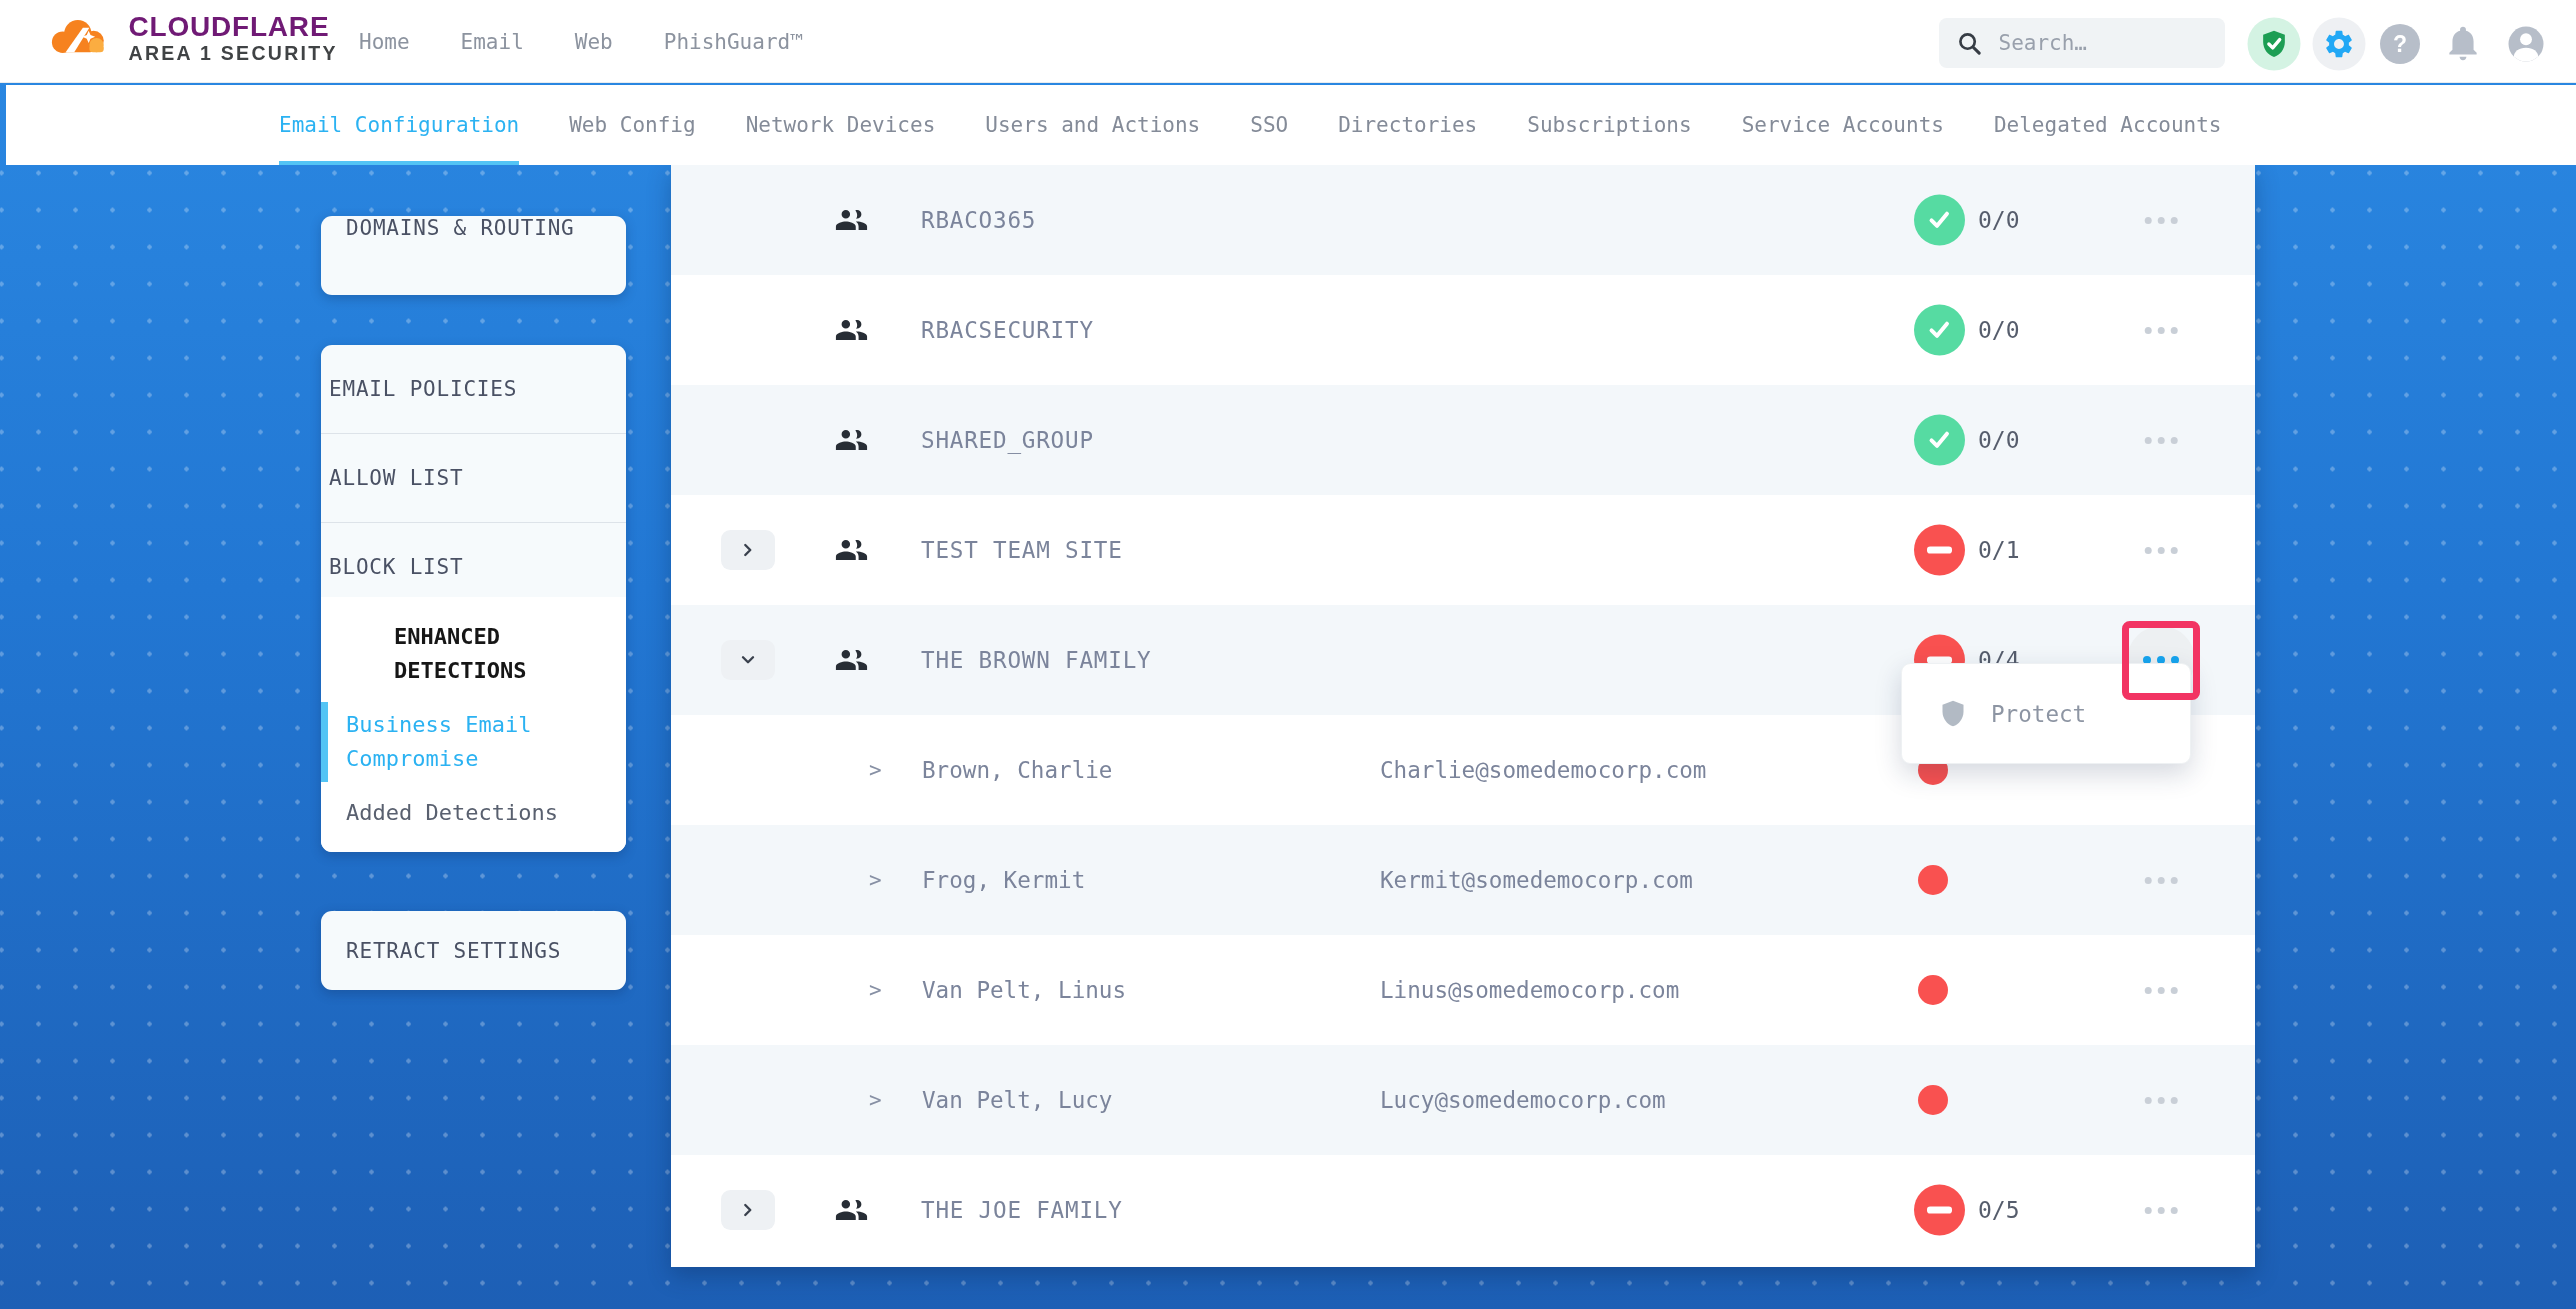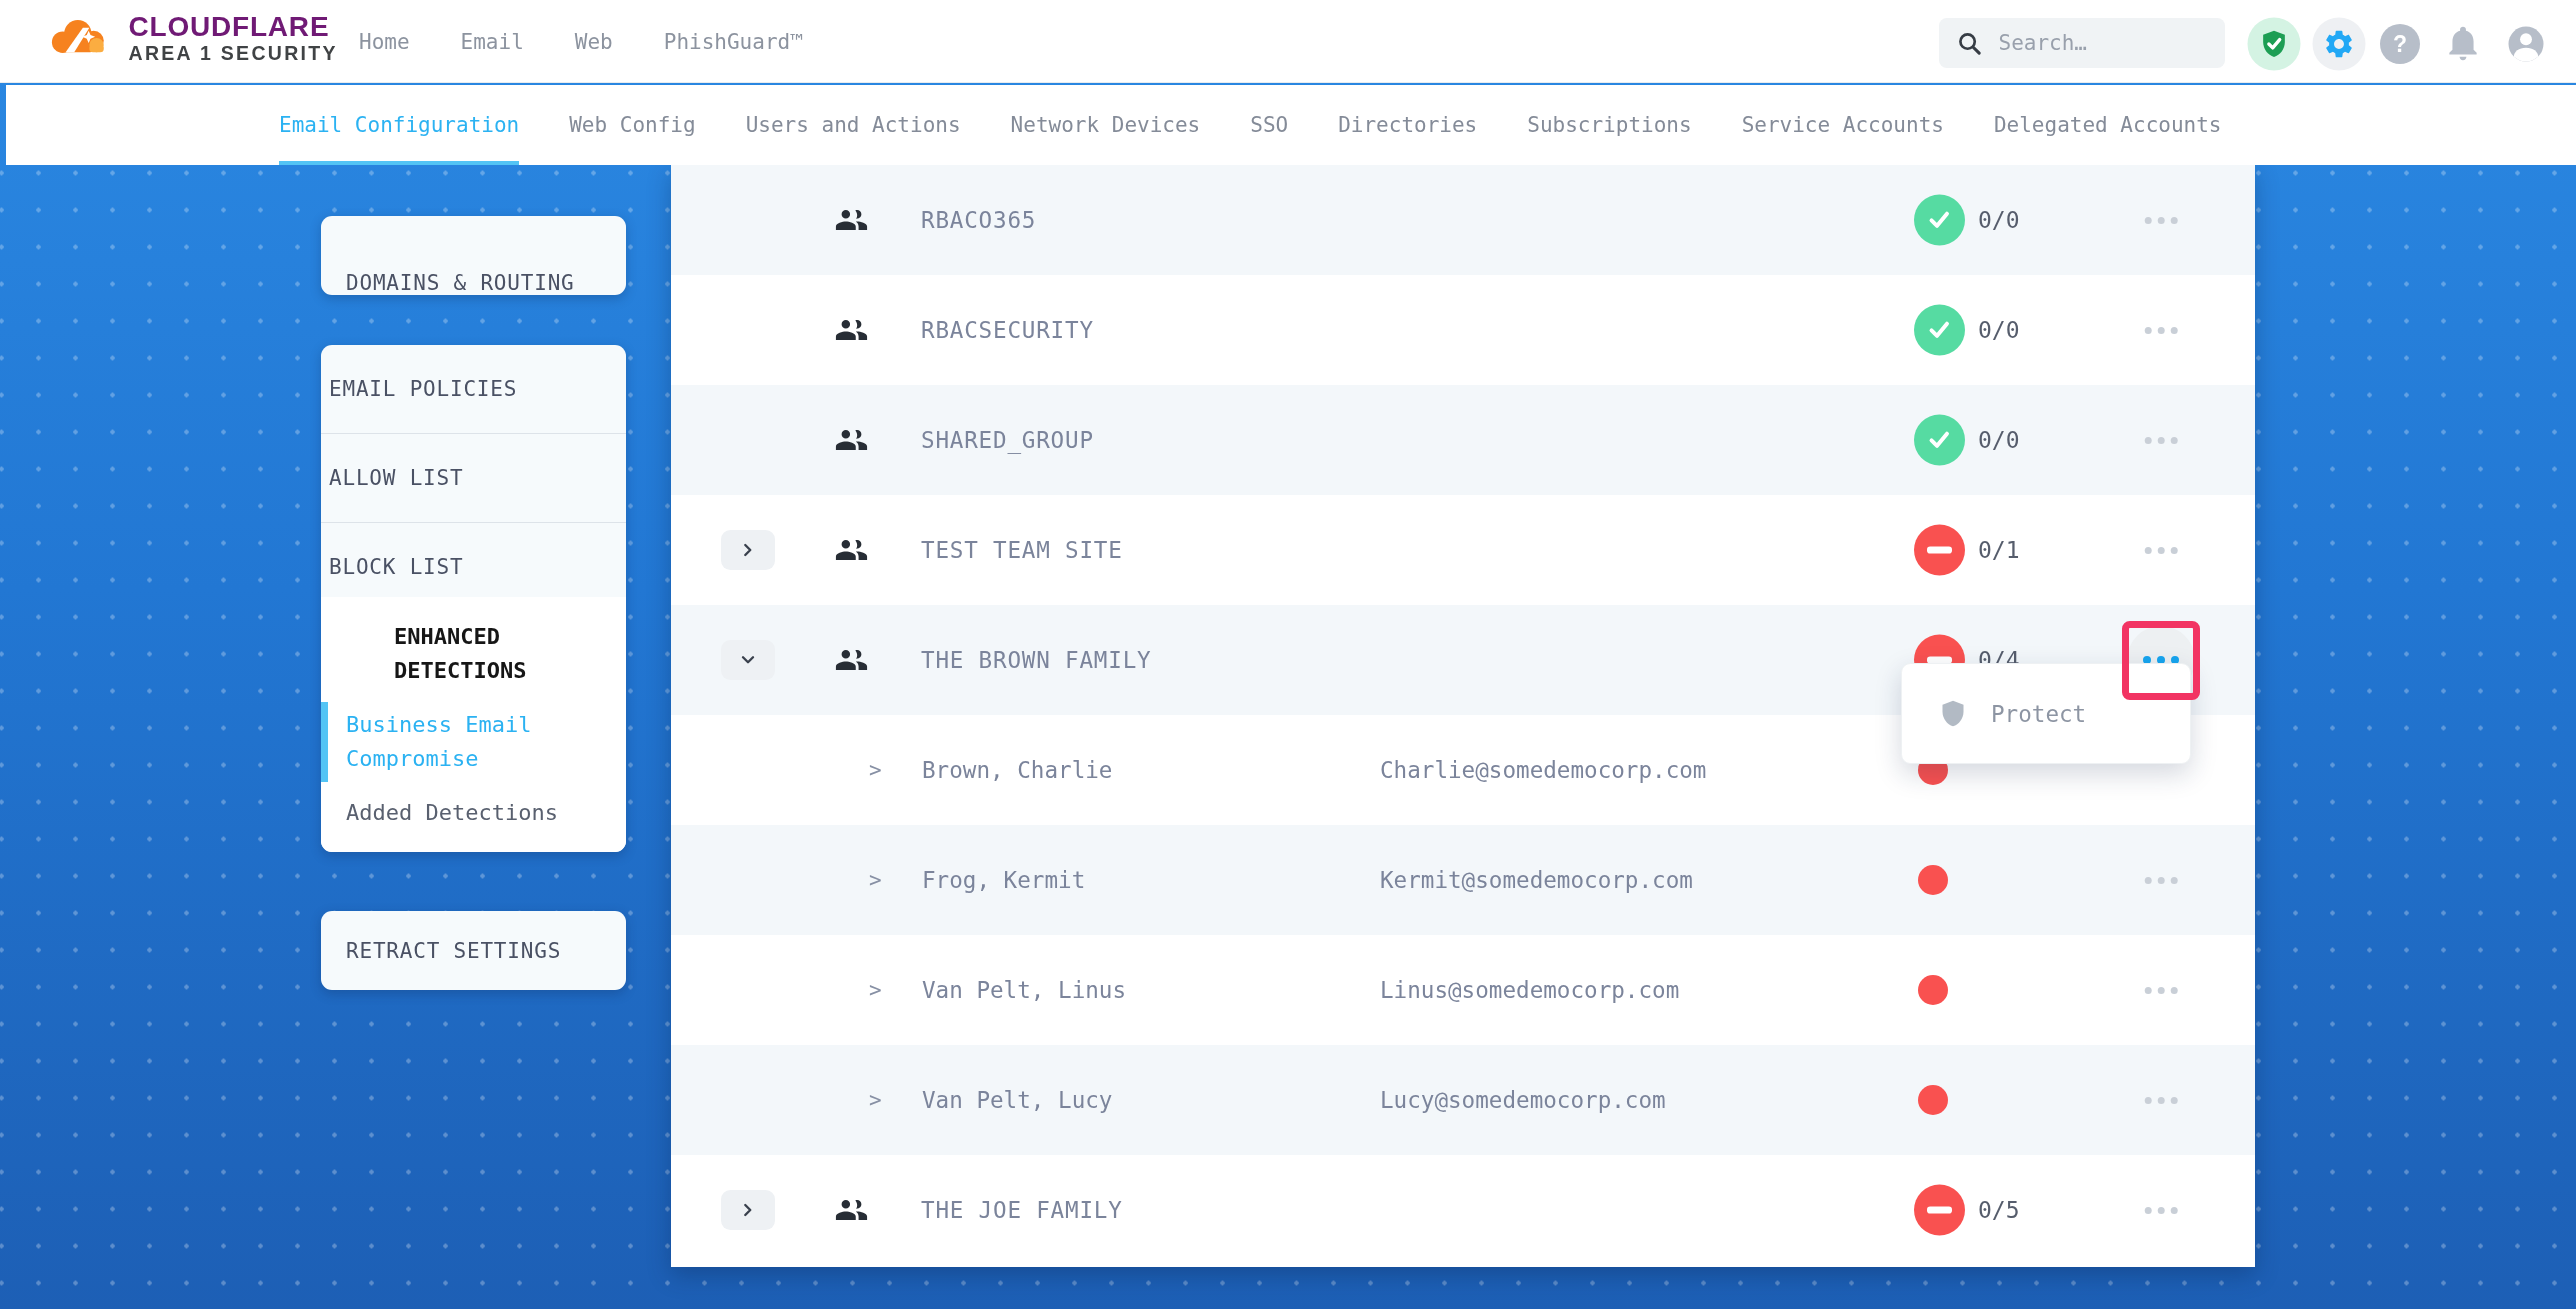--- a/index.html
+++ b/index.html
@@ -48,21 +48,21 @@
   
   .subnav { position:absolute; top:85px; left:6px; width:100%; height:80px; background:#ffffff;
     z-index:19; display:flex; align-items:stretch; gap:50px; padding-left:273px; }
   .tab { display:flex; align-items:center; font-size:21px; color:#848b98; cursor:pointer;
     border-bottom:4.7px solid transparent; padding-top:3.1px; white-space:nowrap; }
   .tab.active { color:var(--accent-blue,#2bb2f2); border-bottom-color:var(--tab-underline,#53c4f5); }
 
   
   .card { position:absolute; left:321px; width:305px; background:#f6fafc; border-radius:11px;
     box-shadow:0 3.1px 11px rgba(10,35,80,.25); color:#4a5164; font-size:21px; letter-spacing:0.8px; }
-  #card-domains { top:216px; height:79px; display:flex; align-items:flex-end; padding-left:25px; cursor:pointer; }
+  #card-domains { top:216px; height:79px; display:flex; align-items:flex-start; padding-left:25px; cursor:pointer; }
   #card-policies { top:345px; height:507px; overflow:hidden; }
   .policy-item { height:89px; display:flex; align-items:center; padding-left:8px;
     border-bottom:1.6px solid #dde3e9; cursor:pointer; }
   .enhanced { position:absolute; left:0; right:0; top:252px; bottom:0; background:#ffffff;
     padding:23px 0 0 25px; }
   .enhanced-title { font-weight:bold; color:#161616; font-size:22px; line-height:34px; width:241px; letter-spacing:0;margin-left:48px; }
   .enhanced-item { position:relative; margin-top:20px; font-size:22px; line-height:34px; width:241px;
     color:#59606f; cursor:pointer; letter-spacing:0; }
   .enhanced-item.active { color:var(--accent-blue,#2bb2f2); }
   .enhanced-item.active::before { content:""; position:absolute; left:-25px; top:-6.2px; bottom:-6.2px; width:7px;
@@ -196,22 +196,22 @@
           <circle cx="12" cy="9.3" r="3.4" fill="#ffffff"></circle>
           <path d="M12 14.2c-4 0-7 2.2-7 5.3V24h14v-4.5c0-3.1-3-5.3-7-5.3z" fill="#ffffff"></path>
         </g>
       </svg>
     </button>
   </div>
 
   <div class="subnav">
       <div class="tab active">Email Configuration</div>
       <div class="tab">Web Config</div>
+      <div class="tab">Network Devices</div>
       <div class="tab">Users and Actions</div>
-      <div class="tab">Network Devices</div>
       <div class="tab">SSO</div>
       <div class="tab">Directories</div>
       <div class="tab">Subscriptions</div>
       <div class="tab">Service Accounts</div>
       <div class="tab">Delegated Accounts</div>
     </div>
 
   <div class="card" id="card-domains">
     <span>DOMAINS &amp; ROUTING</span>
   </div>

